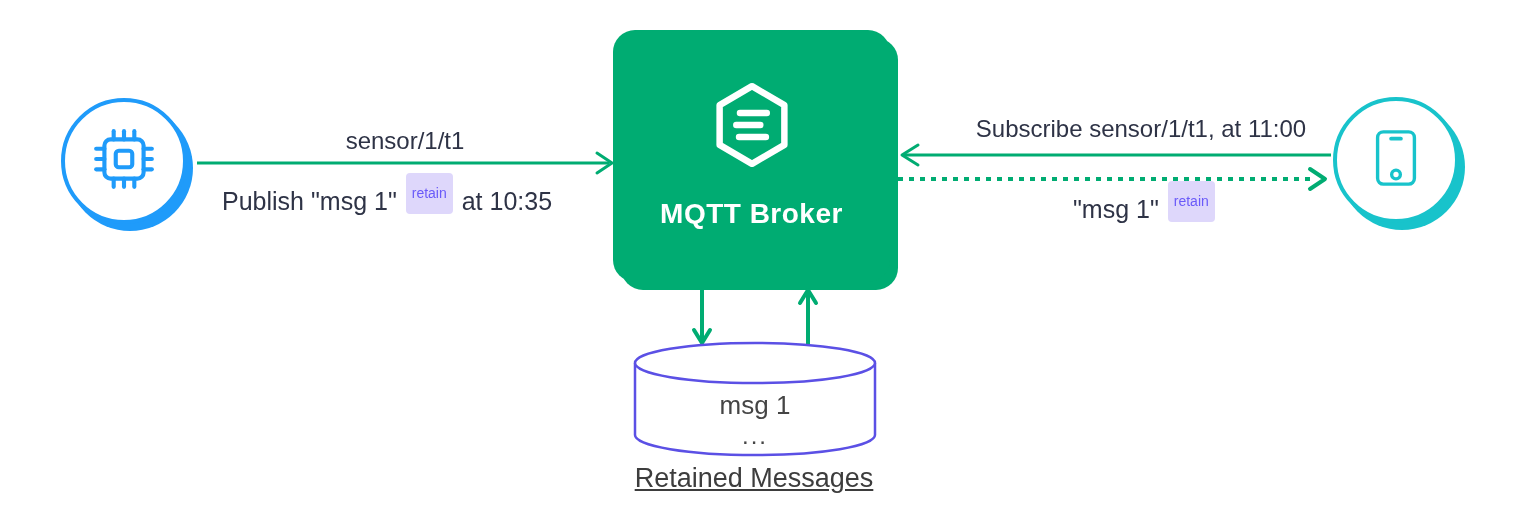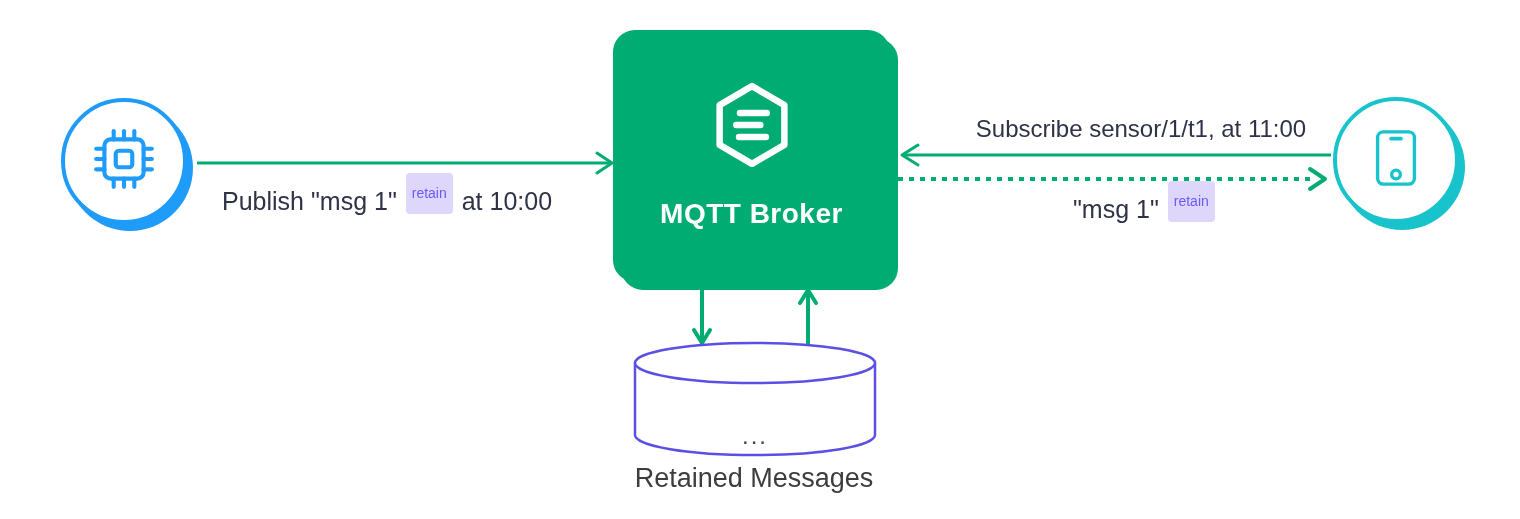--- a/index.html
+++ b/index.html
@@ -114,34 +114,36 @@
   <svg class="abs" style="left:690px;top:286px;" width="24" height="64">
     <line x1="12" y1="2" x2="12" y2="54" stroke="#00ac72" stroke-width="4"></line>
     <polyline points="4,44 12,57 20,44" fill="none" stroke="#00ac72" stroke-width="4" stroke-linecap="round" stroke-linejoin="round"></polyline>
   </svg>
 
   <svg class="abs" style="left:796px;top:286px;" width="24" height="64">
     <line x1="12" y1="60" x2="12" y2="6" stroke="#00ac72" stroke-width="4"></line>
     <polyline points="4,17 12,4 20,17" fill="none" stroke="#00ac72" stroke-width="4" stroke-linecap="round" stroke-linejoin="round"></polyline>
   </svg>
 
+  <div class="flow-label abs" style="left:255px;top:127px;width:300px;">sensor/1/t1</div>
 
   <div class="action-line abs" style="left:222px;top:185px;">
     <span>Publish "msg 1"</span>
     <span class="retain-badge">retain</span>
-    <span>at 10:00</span>
+    <span>at 10:35</span>
   </div>
 
   <div class="flow-label abs" style="left:960px;top:115px;width:362px;">Subscribe sensor/1/t1, at 11:00</div>
 
   <div class="action-line abs" style="left:1073px;top:193px;">
     <span>"msg 1"</span>
     <span class="retain-badge">retain</span>
   </div>
 
   <svg class="abs" style="left:630px;top:338px;" width="250" height="122">
     <path d="M5 25 L5 97 A120 20 0 0 0 245 97 L245 25" fill="#ffffff" stroke="#5b50e5" stroke-width="2.5"></path>
     <ellipse cx="125" cy="25" rx="120" ry="20" fill="#ffffff" stroke="#5b50e5" stroke-width="2.5"></ellipse>
   </svg>
+  <div class="db-row1 abs" style="left:655px;top:390px;width:200px;">msg 1</div>
   <div class="db-row2 abs" style="left:655px;top:422px;width:200px;">...</div>
-  <div class="db-caption abs" style="left:604px;top:463px;width:300px;">Retained Messages</div>
+  <div class="db-caption abs" style="left:604px;top:463px;width:300px;text-decoration:underline;">Retained Messages</div>
 
 </div>
 
 </body></html>

